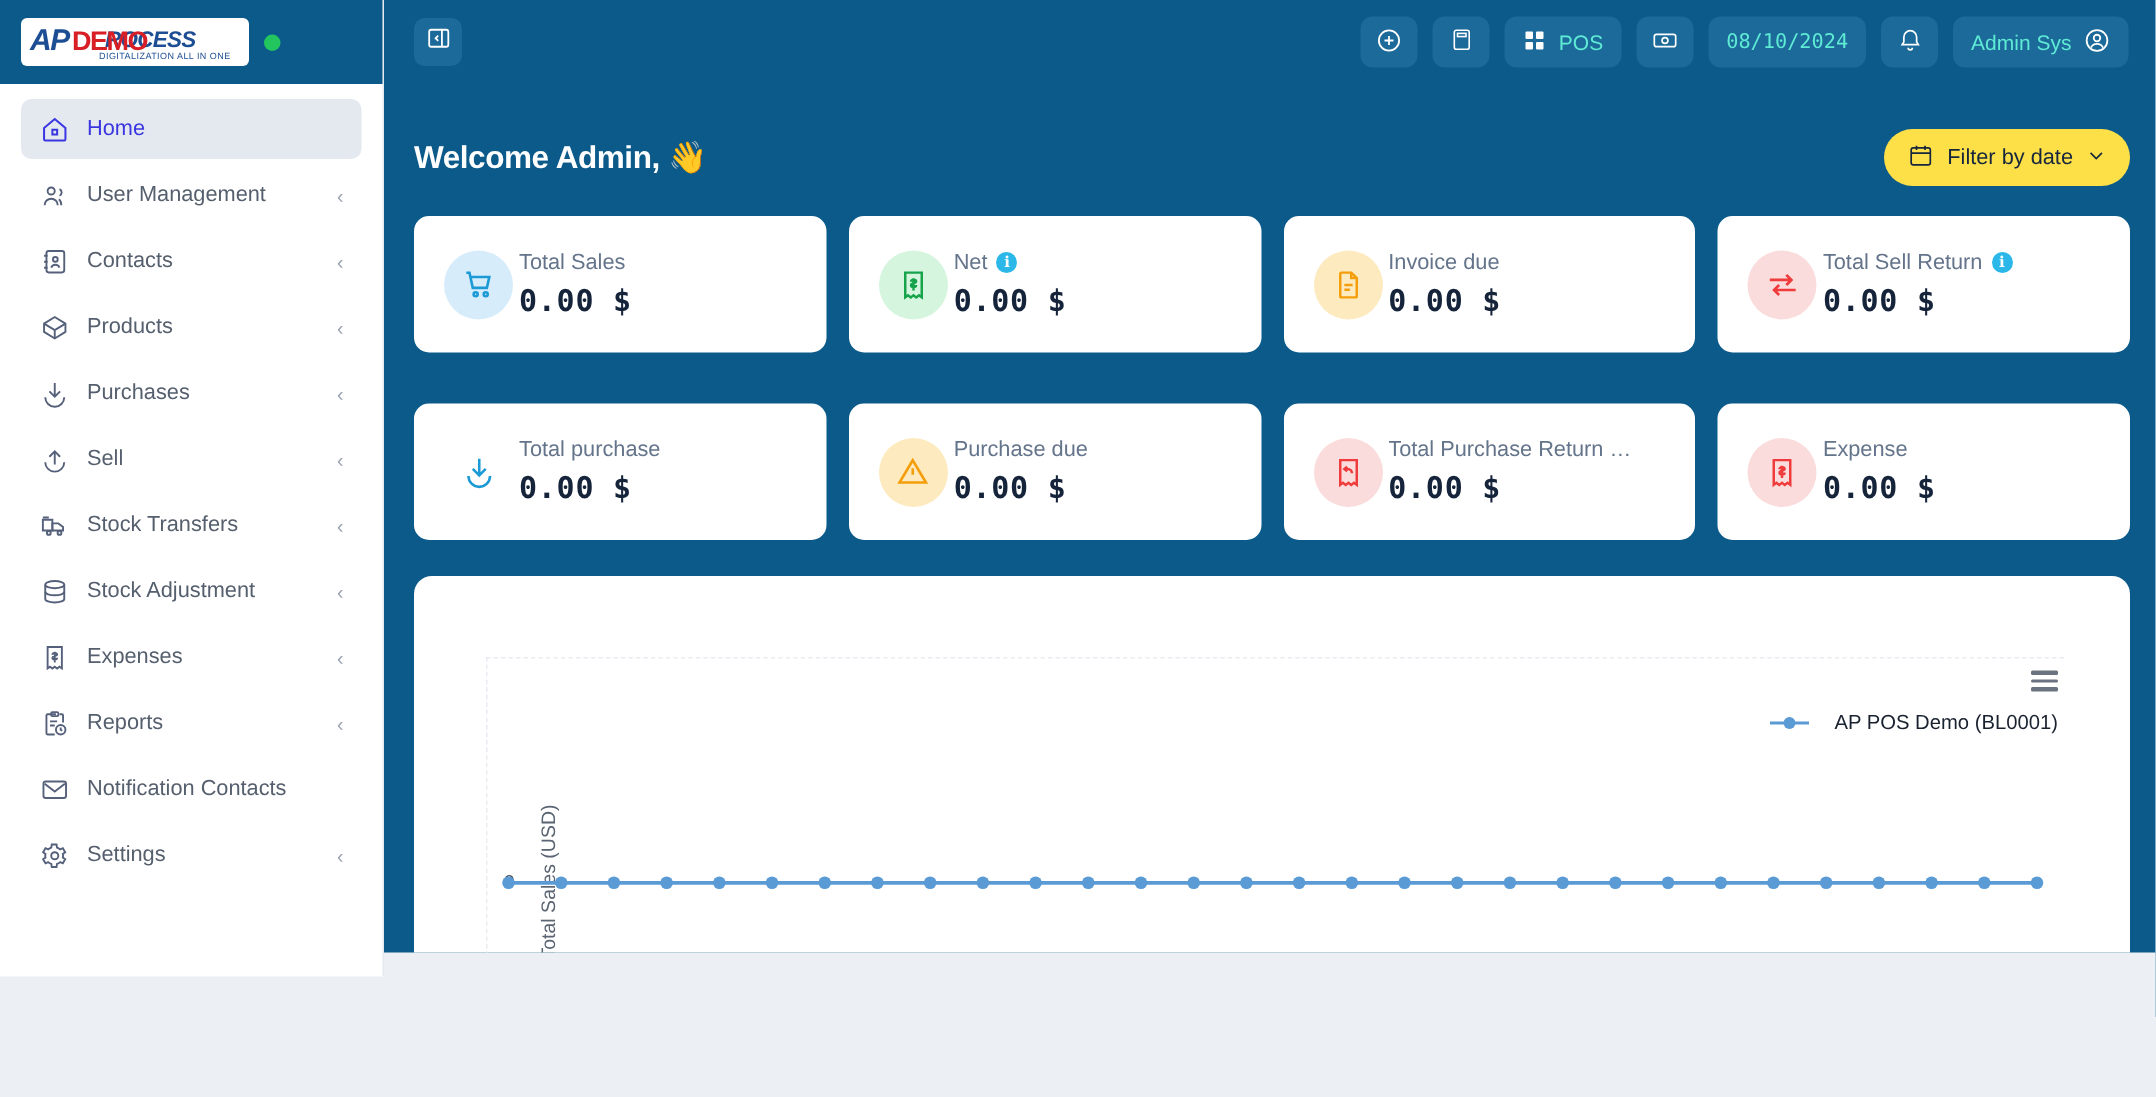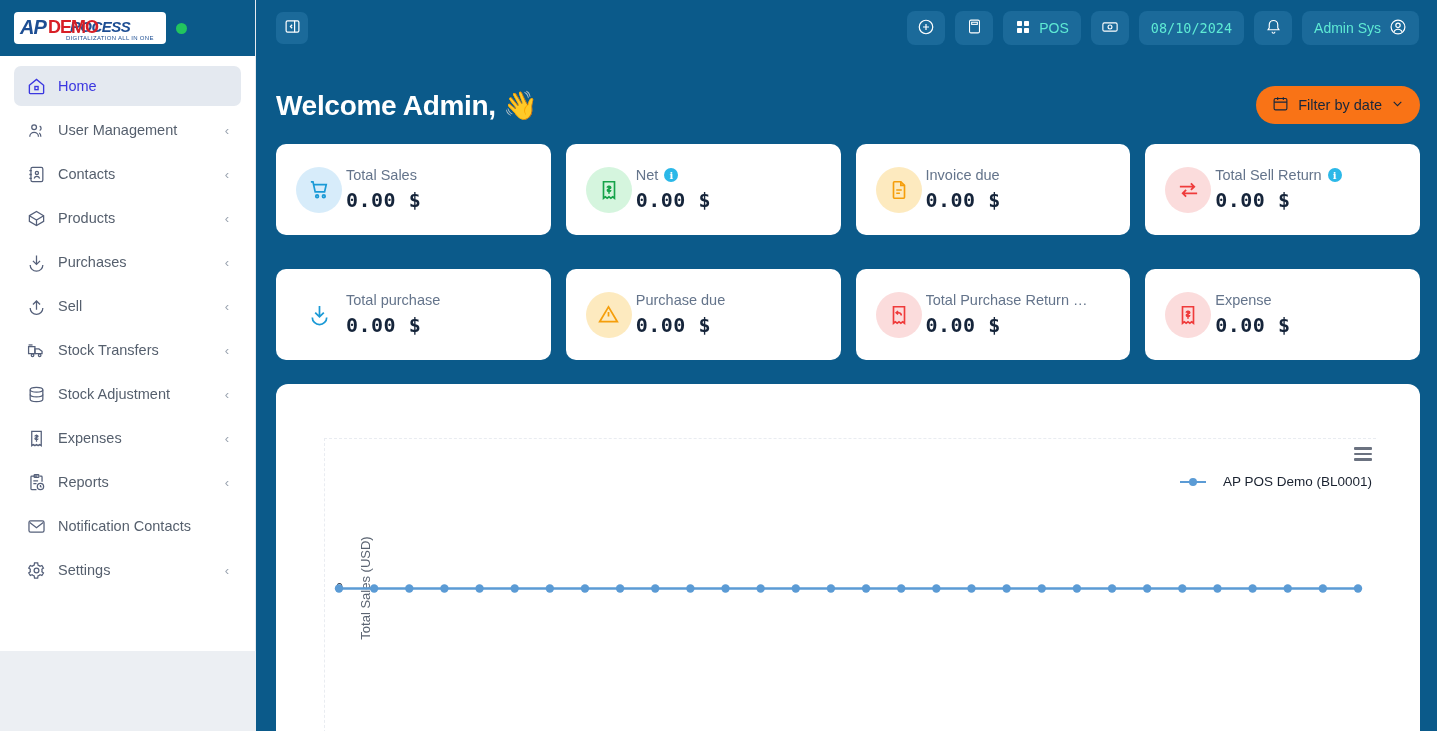--- a/index.html
+++ b/index.html
@@ -2,21 +2,21 @@
 <html><head>
 <meta charset="utf-8">
 <style>
   * { box-sizing: border-box; margin: 0; padding: 0; }
   html, body {
     width: 1437px; height: 731px;
     font-family: "Liberation Sans", sans-serif;
     background: #eceff3;
     overflow: hidden;
   }
-  #app { position: relative; width: 1437px; height: 731px; }
+  #app { position: relative; width: 1437px; height: 635px; }
 
   
   .sidebar {
     position: absolute; left: 0; top: 0; width: 256px; height: 651px;
     background: #ffffff; z-index: 6;
     border-right: 1px solid #e6eaf0;
     display: flex; flex-direction: column;
   }
   .brandbar {
     height: 56px; background: #0b5a8a;
@@ -89,24 +89,24 @@
 
   
   .main {
     position: absolute; left: 256px; top: 56px; right: 0; bottom: 0;
     background: #0b5a8a; overflow: hidden;
   }
   .welcome-row {
     display: flex; align-items: center; padding: 30px 17px 0 20px;
   }
   .welcome-title {
-    font-size: 28px; font-weight: bold; color: #ffffff; letter-spacing: -0.3px;
+    font-size: 21px; font-weight: bold; color: #ffffff; letter-spacing: -0.3px;
   }
   .filter-btn {
-    margin-left: auto; background: #f97316; border-radius: 20px;
+    margin-left: auto; background: #fde047; border-radius: 20px;
     height: 38px; display: flex; align-items: center; gap: 9px;
     padding: 0 16px; color: #16263c; font-size: 14.5px; font-weight: 500;
     cursor: pointer;
   }
 
   
   .cards-row { display: flex; gap: 15px; padding: 20px 17px 0 20px; }
   .card {
     flex: 1; background: #ffffff; border-radius: 10px; height: 91px;
     display: flex; align-items: center; gap: 4px; padding: 0 16px 0 20px;

